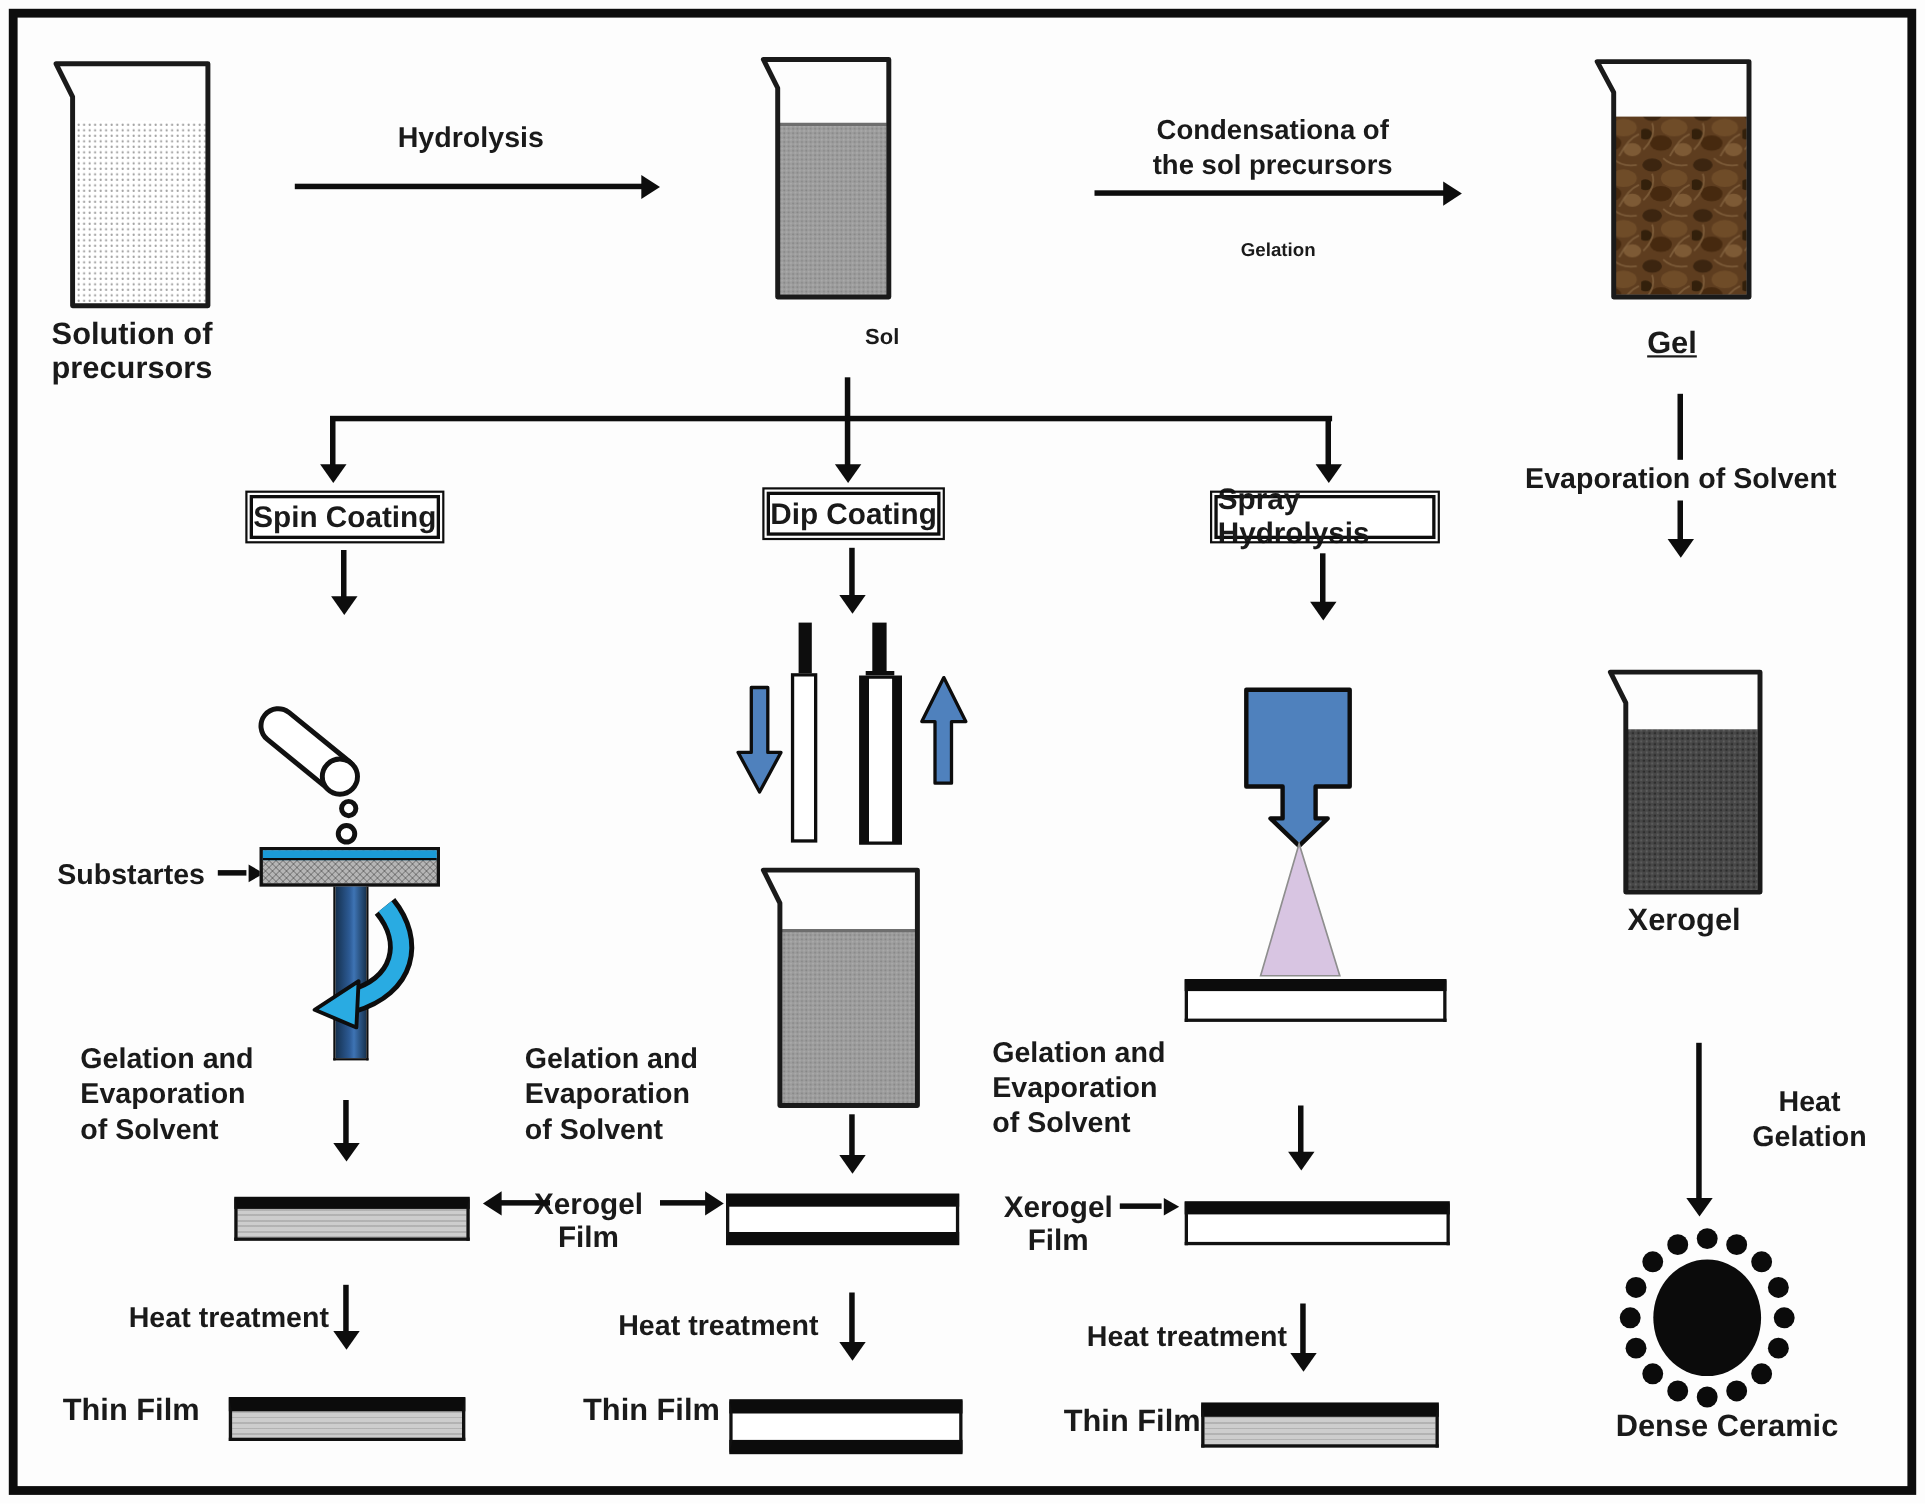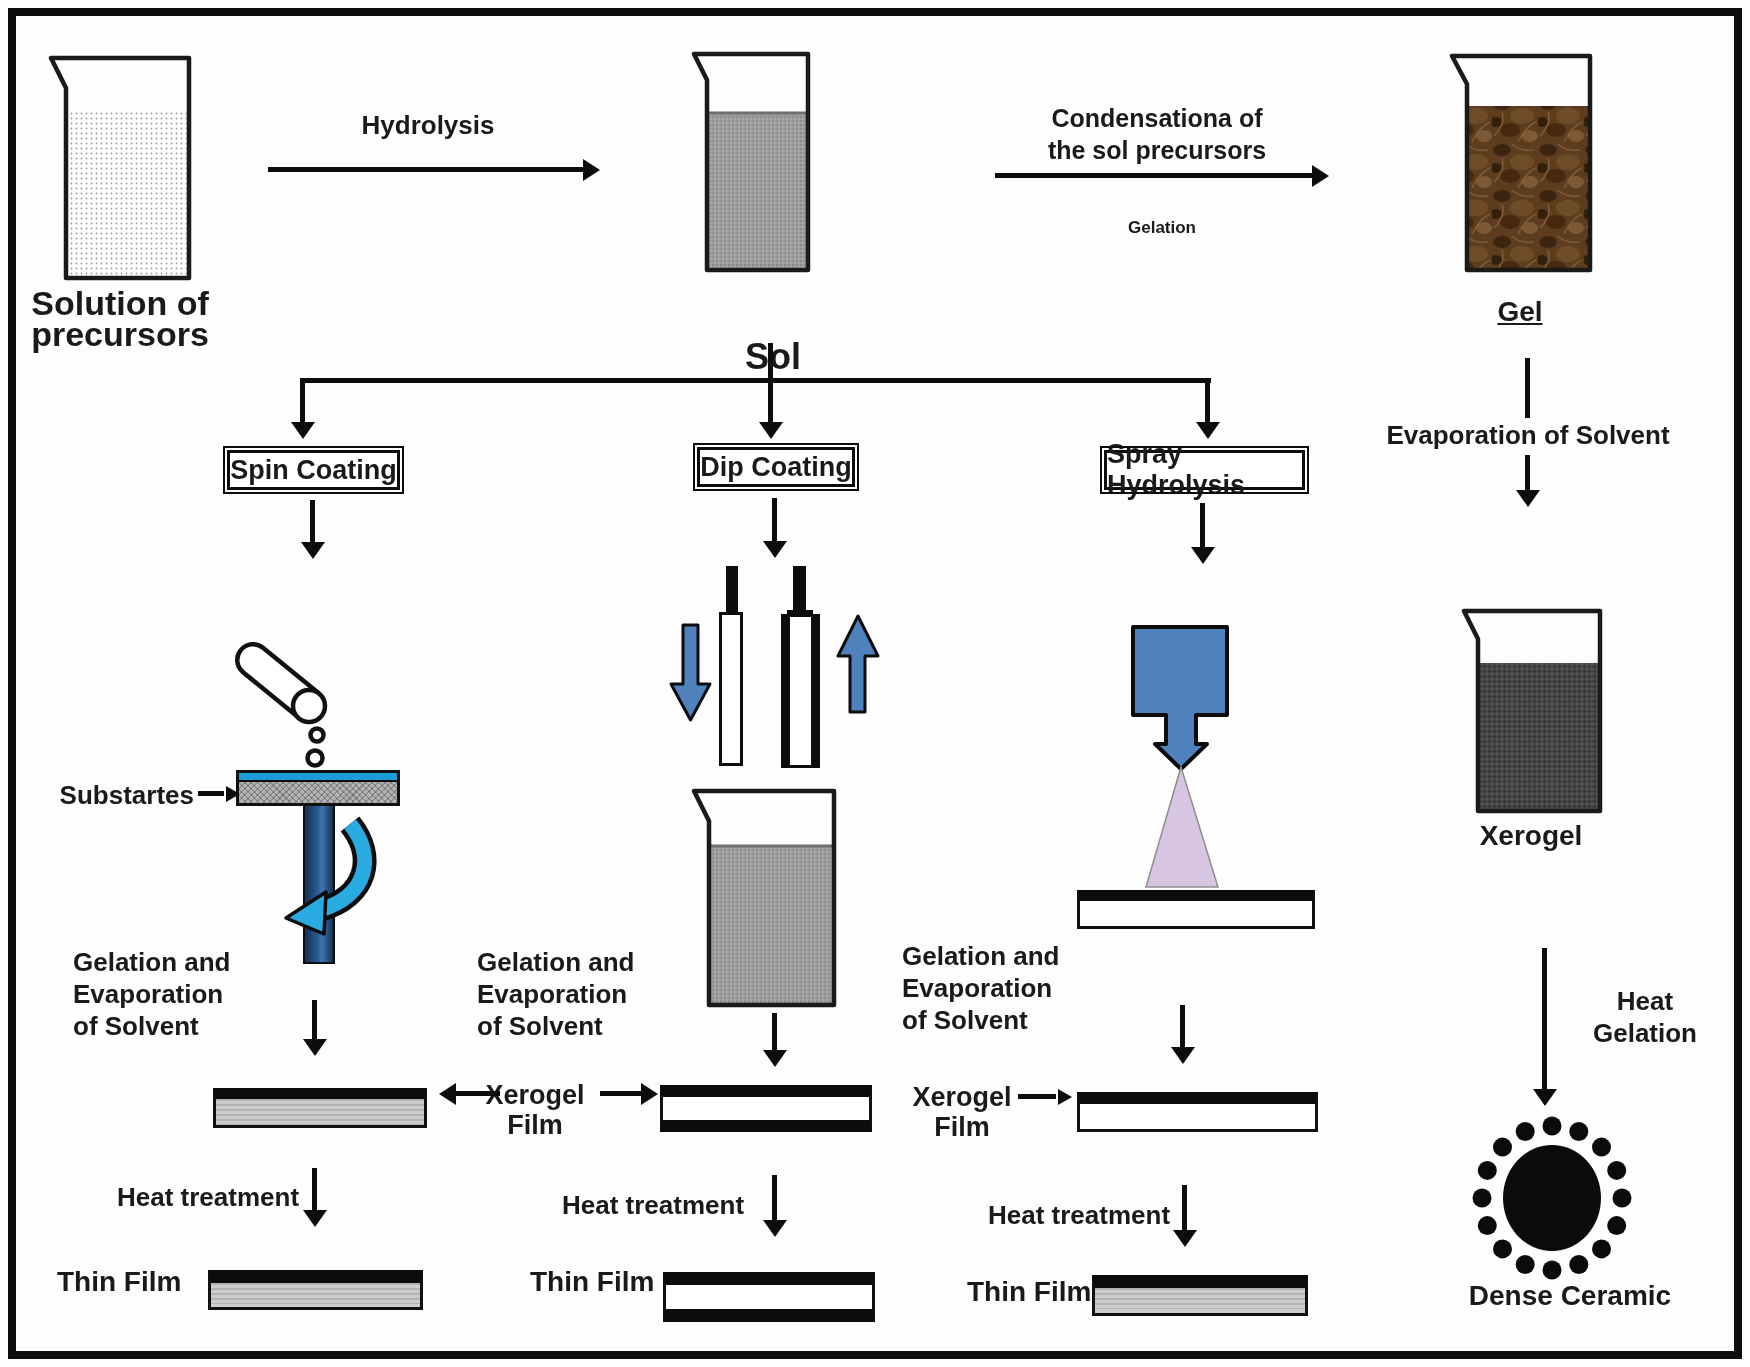--- a/index.html
+++ b/index.html
@@ -62,34 +62,34 @@
         <ellipse cx="4" cy="26" rx="6" ry="5" fill="#33200b"></ellipse>
         <path d="M2,40 Q14,28 10,16 M26,46 Q34,30 44,26 M20,2 Q28,10 42,8" stroke="#8a6a45" stroke-width="1.6" fill="none" opacity="0.65"></path>
       </pattern>
     </defs>
   </svg>
 
   <svg style="left:45px;top:52px" width="150" height="232" viewBox="0 0 150 232">
     <rect x="23" y="58" width="119" height="166" fill="url(#stipple)"></rect>
     <path d="M6,6 H144 V226 H21 V36 Z" fill="none" stroke="#1a1a1a" stroke-width="4.5" stroke-linejoin="round"></path>
   </svg>
-  <div class="txt ctr" style="left:30px;top:288px;width:180px;font-size:34px;line-height:31px;">
+  <div class="txt ctr" style="left:30px;top:288px;width:180px;font-size:28px;line-height:31px;">
     <div>Solution of</div>
     <div>precursors</div>
   </div>
 
   <div class="txt ctr" style="left:328px;top:110px;width:200px;font-size:26px;">Hydrolysis</div>
   <div class="ah" style="left:268px;top:167px;width:316px;"></div>
 
   <svg style="left:688px;top:48px" width="126" height="228" viewBox="0 0 126 228">
     <rect x="21" y="64" width="97" height="156" fill="url(#solfill)"></rect>
     <line x1="21" y1="65" x2="118" y2="65" stroke="#6e6e6e" stroke-width="3"></line>
     <path d="M6,6 H120 V222 H19 V32 Z" fill="none" stroke="#1a1a1a" stroke-width="4.5" stroke-linejoin="round"></path>
   </svg>
-  <div class="txt ctr" style="left:723px;top:296px;width:100px;font-size:36px;margin-top:40px;">Sol</div>
+  <div class="txt ctr" style="left:752px;top:296px;width:100px;font-size:20px;">Sol</div>
 
   <div class="txt ctr" style="left:1007px;top:104px;width:300px;font-size:25px;">Condensationa of</div>
   <div class="txt ctr" style="left:1007px;top:136px;width:300px;font-size:25px;">the sol precursors</div>
   <div class="ah" style="left:995px;top:173px;width:318px;"></div>
   <div class="txt ctr" style="left:1062px;top:201px;width:200px;font-size:17px;margin-top:17px;">Gelation</div>
 
   <svg style="left:1446px;top:50px" width="150" height="226" viewBox="0 0 150 226">
     <rect x="23" y="56" width="119" height="162" fill="url(#gelfill)"></rect>
     <path d="M6,6 H144 V220 H21 V34 Z" fill="none" stroke="#1a1a1a" stroke-width="4.5" stroke-linejoin="round"></path>
   </svg>
@@ -116,21 +116,21 @@
   <div class="av" style="left:1200px;top:503px;height:45px;"></div>
 
   <svg style="left:225px;top:640px" width="115" height="135" viewBox="0 0 115 135">
     <line x1="28" y1="20" x2="82" y2="64" stroke="#111" stroke-width="36" stroke-linecap="round"></line>
     <line x1="28" y1="20" x2="82" y2="64" stroke="#fff" stroke-width="27" stroke-linecap="round"></line>
     <circle cx="84" cy="66" r="16" fill="#fff" stroke="#111" stroke-width="4.5"></circle>
     <circle cx="92" cy="95" r="6.5" fill="#fff" stroke="#111" stroke-width="4.5"></circle>
     <circle cx="90" cy="118" r="7.5" fill="#fff" stroke="#111" stroke-width="4.5"></circle>
   </svg>
 
-  <div class="txt" style="left:52px;top:780px;width:142px;font-size:26px;text-align:right;">Substartes</div>
+  <div class="txt" style="left:52px;top:780px;width:142px;font-size:26px;">Substartes</div>
   <div class="ah sm" style="left:198px;top:791px;width:26px;"></div>
 
   <div class="hatch" style="position:absolute;left:236px;top:770px;width:158px;height:30px;border:3px solid #111;">
     <div style="position:absolute;left:0;top:0;right:0;height:7px;background:#1B9BD7;border-bottom:2px solid #0a0a0a;"></div>
   </div>
   <div style="position:absolute;left:303px;top:806px;width:28px;height:156px;border:2px solid #0d0d0d;border-top:none;
               background:linear-gradient(90deg,#15314f 0%,#2c5a94 45%,#3e74b4 60%,#173350 100%);"></div>
   <svg style="left:272px;top:818px" width="105" height="118" viewBox="0 0 105 118">
     <path d="M 78,6 C 104,38 96,78 48,92" fill="none" stroke="#0d0d0d" stroke-width="24"></path>
     <path d="M 78,6 C 104,38 96,78 48,92" fill="none" stroke="#29ABE2" stroke-width="15"></path>

